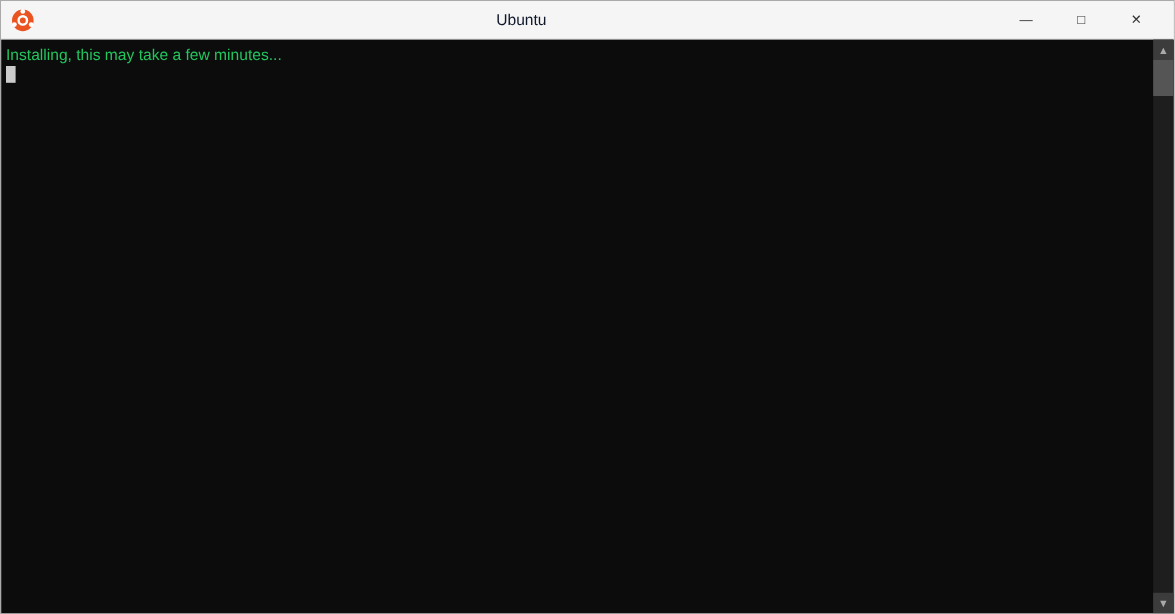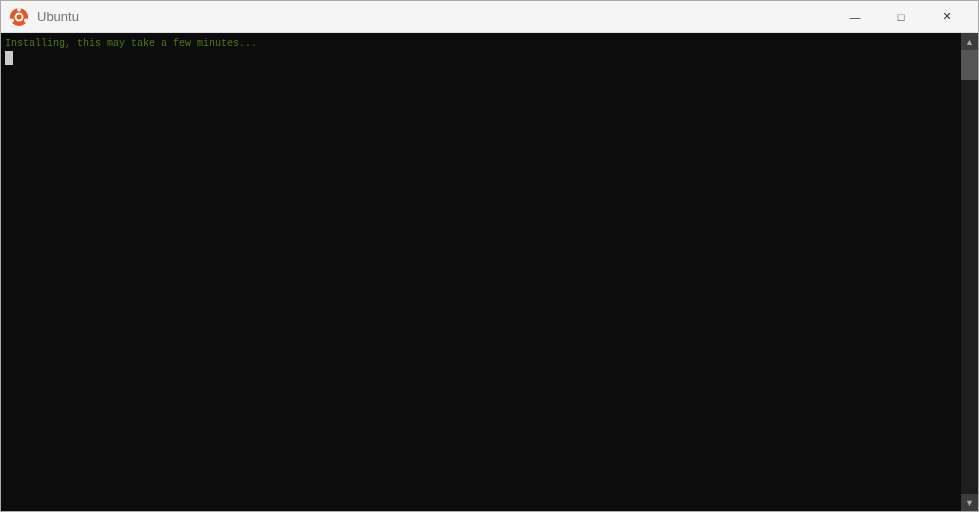--- a/index.html
+++ b/index.html
@@ -38,22 +38,23 @@
 
     .titlebar-icon {
       width: 20px;
       height: 20px;
       margin-right: 8px;
       flex-shrink: 0;
     }
 
     .titlebar-title {
       font-size: 13px;
-      color: #737373;
+      color: #0f172a;
       flex: 1;
+      text-align: center;
     }
 
     .titlebar-controls {
       display: flex;
       gap: 0;
     }
 
     .titlebar-btn {
       width: 46px;
       height: 32px;
@@ -75,23 +76,23 @@
       display: flex;
     }
 
     .terminal-content {
       flex: 1;
       padding: 4px 4px;
       overflow: hidden;
     }
 
     .terminal-line {
-      font-family: Liberation Mono, monospace;
-      font-size: 10px;
-      color: #4d7c0f;
+      font-family: Liberation Sans, sans-serif;
+      font-size: 13px;
+      color: #22c55e;
       line-height: 1.4;
       white-space: pre;
     }
 
     .cursor-line {
       display: flex;
       align-items: center;
     }
 
     .cursor {

